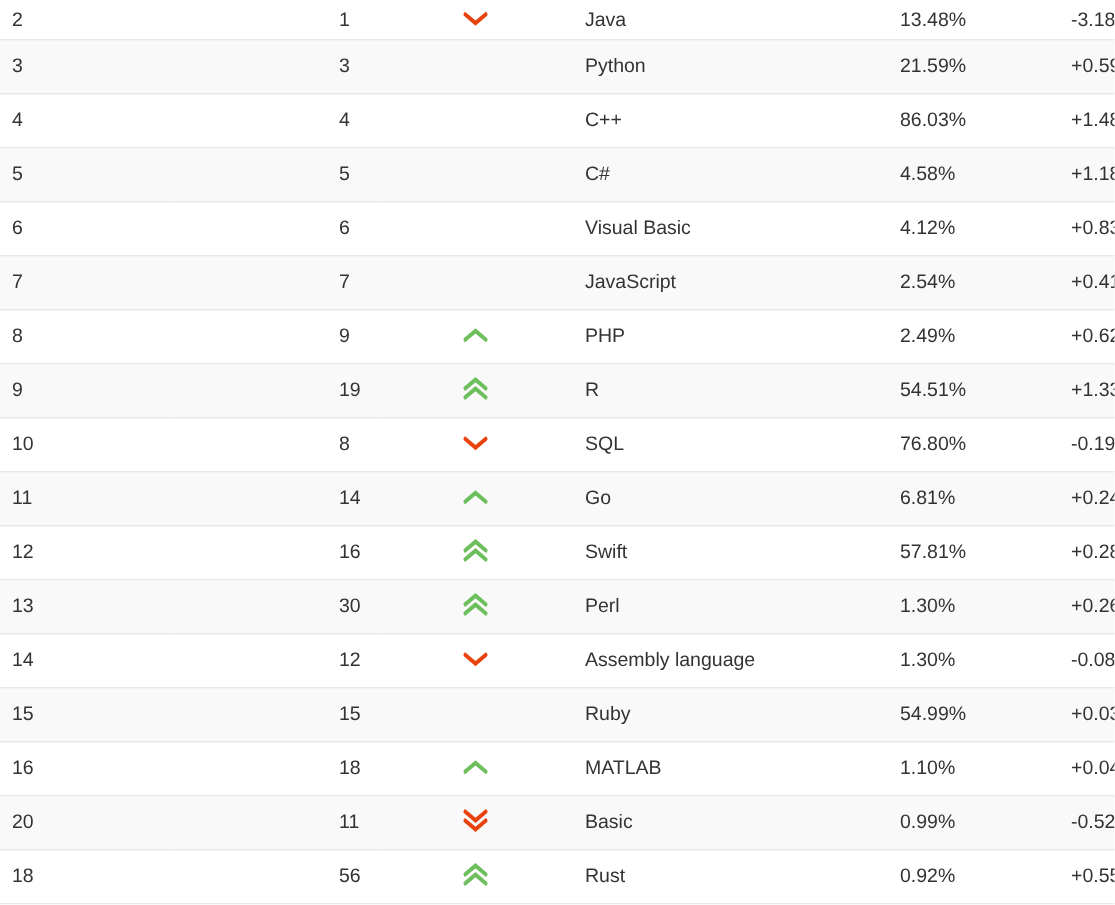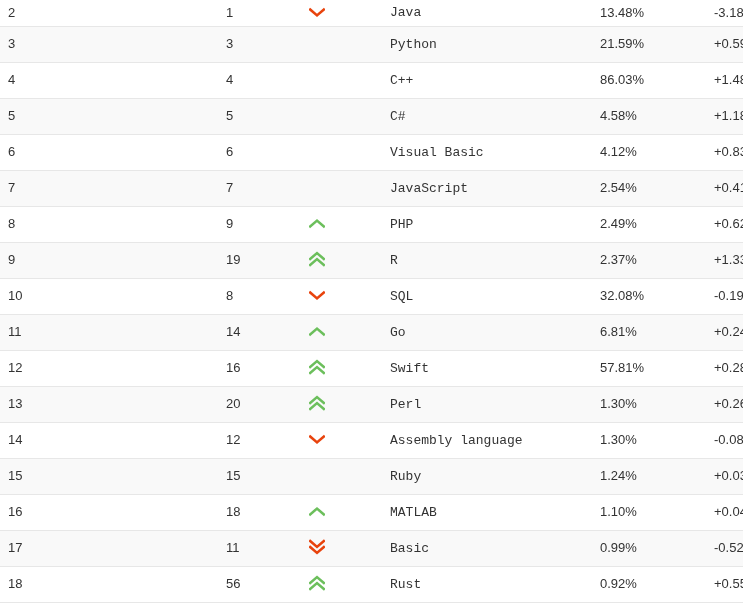--- a/index.html
+++ b/index.html
@@ -51,21 +51,21 @@
   }
 
   .col-rank      { width: 105px; }
   .col-prevrank  { width: 130px; }
   .col-change    { width: 131px; text-align: center; padding-left: 0 !important; }
   .col-lang      { width: 210px; padding-left: 0 !important; }
   .col-ratings   { width: 114px; padding-left: 0 !important; }
   .col-delta     { width: 53px;  padding-left: 0 !important; }
 
   .col-prevrank .cellpad { padding-left: 105px; }
-  .col-lang     .cellpad { padding-left: 8px; font-family: Liberation Mono, monospace;  }
+  .col-lang     .cellpad { padding-left: 8px;  }
   .col-ratings  .cellpad { padding-left: 8px;  }
   .col-delta    .cellpad { padding-left: 8px;  }
 
   .chev-wrap {
     display: inline-block;
     width: 16px;
     height: 18px;
     line-height: 0;
     vertical-align: middle;
   }
@@ -145,33 +145,33 @@
         <td class="col-prevrank"><span class="cellpad">19</span></td>
         <td class="col-change"><span class="chev-wrap"><svg width="16" height="18" viewBox="0 0 16 18" fill="none" stroke="#6cbf5c" stroke-width="2.6" stroke-linecap="square" stroke-linejoin="miter">
               <g transform="translate(0,0.5)">
                 <path d="M1.2 7.4 L8 1.6 L14.8 7.4"></path>
               </g>
               <g transform="translate(0,6.5)">
                 <path d="M1.2 7.4 L8 1.6 L14.8 7.4"></path>
               </g>
             </svg></span></td>
         <td class="col-lang"><span class="cellpad">R</span></td>
-        <td class="col-ratings"><span class="cellpad">2.37%</span></td>
+        <td class="col-ratings"><span class="cellpad">54.51%</span></td>
         <td class="col-delta"><span class="cellpad">+1.33%</span></td>
       </tr>
       <tr class="plain">
         <td class="col-rank"><span>10</span></td>
         <td class="col-prevrank"><span class="cellpad">8</span></td>
         <td class="col-change"><span class="chev-wrap"><svg width="16" height="18" viewBox="0 0 16 18" fill="none" stroke="#e8430d" stroke-width="2.6" stroke-linecap="square" stroke-linejoin="miter">
               <g transform="translate(0,4)">
                 <path d="M1.2 1.6 L8 7.4 L14.8 1.6"></path>
               </g>
             </svg></span></td>
         <td class="col-lang"><span class="cellpad">SQL</span></td>
-        <td class="col-ratings"><span class="cellpad">32.08%</span></td>
+        <td class="col-ratings"><span class="cellpad">76.80%</span></td>
         <td class="col-delta"><span class="cellpad">-0.19%</span></td>
       </tr>
       <tr class="stripe">
         <td class="col-rank"><span>11</span></td>
         <td class="col-prevrank"><span class="cellpad">14</span></td>
         <td class="col-change"><span class="chev-wrap"><svg width="16" height="18" viewBox="0 0 16 18" fill="none" stroke="#6cbf5c" stroke-width="2.6" stroke-linecap="square" stroke-linejoin="miter">
               <g transform="translate(0,4)">
                 <path d="M1.2 7.4 L8 1.6 L14.8 7.4"></path>
               </g>
             </svg></span></td>
@@ -189,21 +189,21 @@
               <g transform="translate(0,6.5)">
                 <path d="M1.2 7.4 L8 1.6 L14.8 7.4"></path>
               </g>
             </svg></span></td>
         <td class="col-lang"><span class="cellpad">Swift</span></td>
         <td class="col-ratings"><span class="cellpad">57.81%</span></td>
         <td class="col-delta"><span class="cellpad">+0.28%</span></td>
       </tr>
       <tr class="stripe">
         <td class="col-rank"><span>13</span></td>
-        <td class="col-prevrank"><span class="cellpad">20</span></td>
+        <td class="col-prevrank"><span class="cellpad">30</span></td>
         <td class="col-change"><span class="chev-wrap"><svg width="16" height="18" viewBox="0 0 16 18" fill="none" stroke="#6cbf5c" stroke-width="2.6" stroke-linecap="square" stroke-linejoin="miter">
               <g transform="translate(0,0.5)">
                 <path d="M1.2 7.4 L8 1.6 L14.8 7.4"></path>
               </g>
               <g transform="translate(0,6.5)">
                 <path d="M1.2 7.4 L8 1.6 L14.8 7.4"></path>
               </g>
             </svg></span></td>
         <td class="col-lang"><span class="cellpad">Perl</span></td>
         <td class="col-ratings"><span class="cellpad">1.30%</span></td>
@@ -219,37 +219,37 @@
             </svg></span></td>
         <td class="col-lang"><span class="cellpad">Assembly language</span></td>
         <td class="col-ratings"><span class="cellpad">1.30%</span></td>
         <td class="col-delta"><span class="cellpad">-0.08%</span></td>
       </tr>
       <tr class="stripe">
         <td class="col-rank"><span>15</span></td>
         <td class="col-prevrank"><span class="cellpad">15</span></td>
         <td class="col-change"></td>
         <td class="col-lang"><span class="cellpad">Ruby</span></td>
-        <td class="col-ratings"><span class="cellpad">1.24%</span></td>
+        <td class="col-ratings"><span class="cellpad">54.99%</span></td>
         <td class="col-delta"><span class="cellpad">+0.03%</span></td>
       </tr>
       <tr class="plain">
         <td class="col-rank"><span>16</span></td>
         <td class="col-prevrank"><span class="cellpad">18</span></td>
         <td class="col-change"><span class="chev-wrap"><svg width="16" height="18" viewBox="0 0 16 18" fill="none" stroke="#6cbf5c" stroke-width="2.6" stroke-linecap="square" stroke-linejoin="miter">
               <g transform="translate(0,4)">
                 <path d="M1.2 7.4 L8 1.6 L14.8 7.4"></path>
               </g>
             </svg></span></td>
         <td class="col-lang"><span class="cellpad">MATLAB</span></td>
         <td class="col-ratings"><span class="cellpad">1.10%</span></td>
         <td class="col-delta"><span class="cellpad">+0.04%</span></td>
       </tr>
       <tr class="stripe">
-        <td class="col-rank"><span>17</span></td>
+        <td class="col-rank"><span>20</span></td>
         <td class="col-prevrank"><span class="cellpad">11</span></td>
         <td class="col-change"><span class="chev-wrap"><svg width="16" height="18" viewBox="0 0 16 18" fill="none" stroke="#e8430d" stroke-width="2.6" stroke-linecap="square" stroke-linejoin="miter">
               <g transform="translate(0,0.5)">
                 <path d="M1.2 1.6 L8 7.4 L14.8 1.6"></path>
               </g>
               <g transform="translate(0,6.5)">
                 <path d="M1.2 1.6 L8 7.4 L14.8 1.6"></path>
               </g>
             </svg></span></td>
         <td class="col-lang"><span class="cellpad">Basic</span></td>

